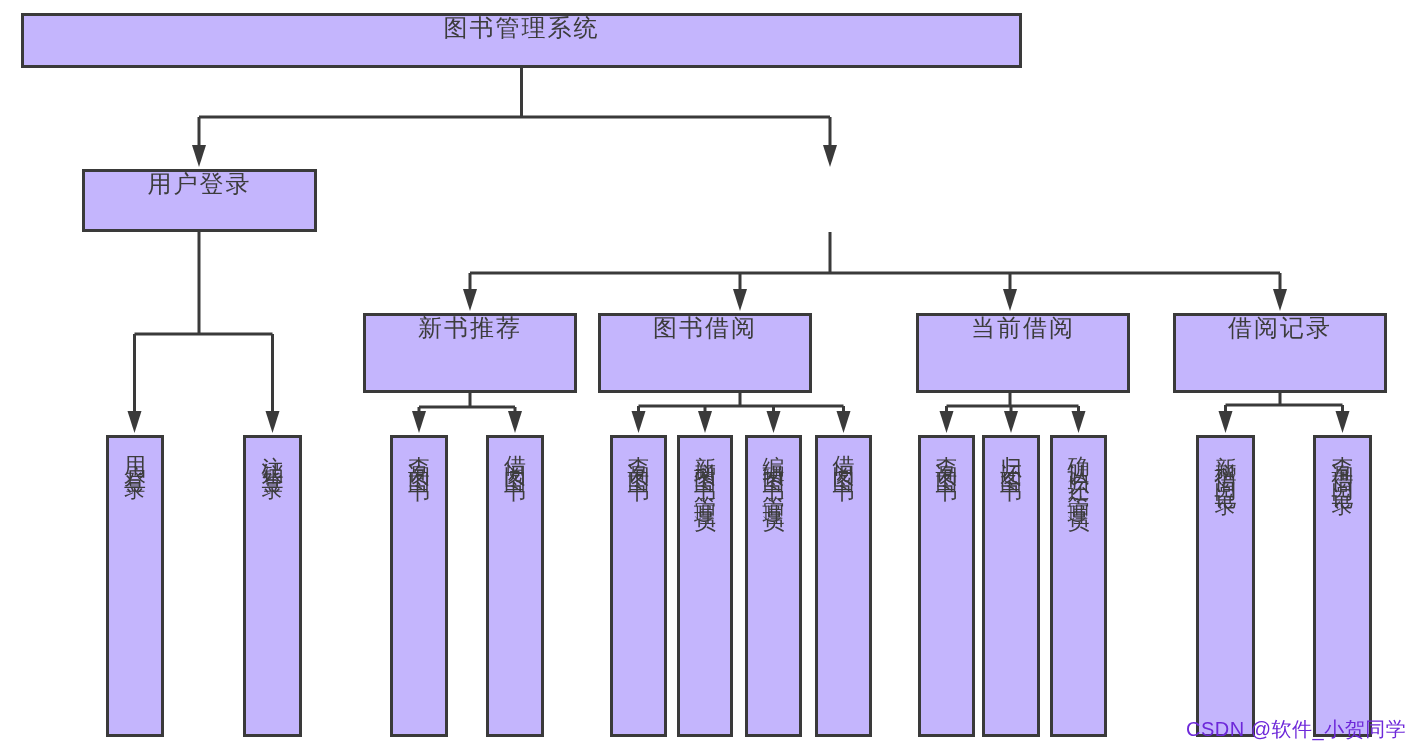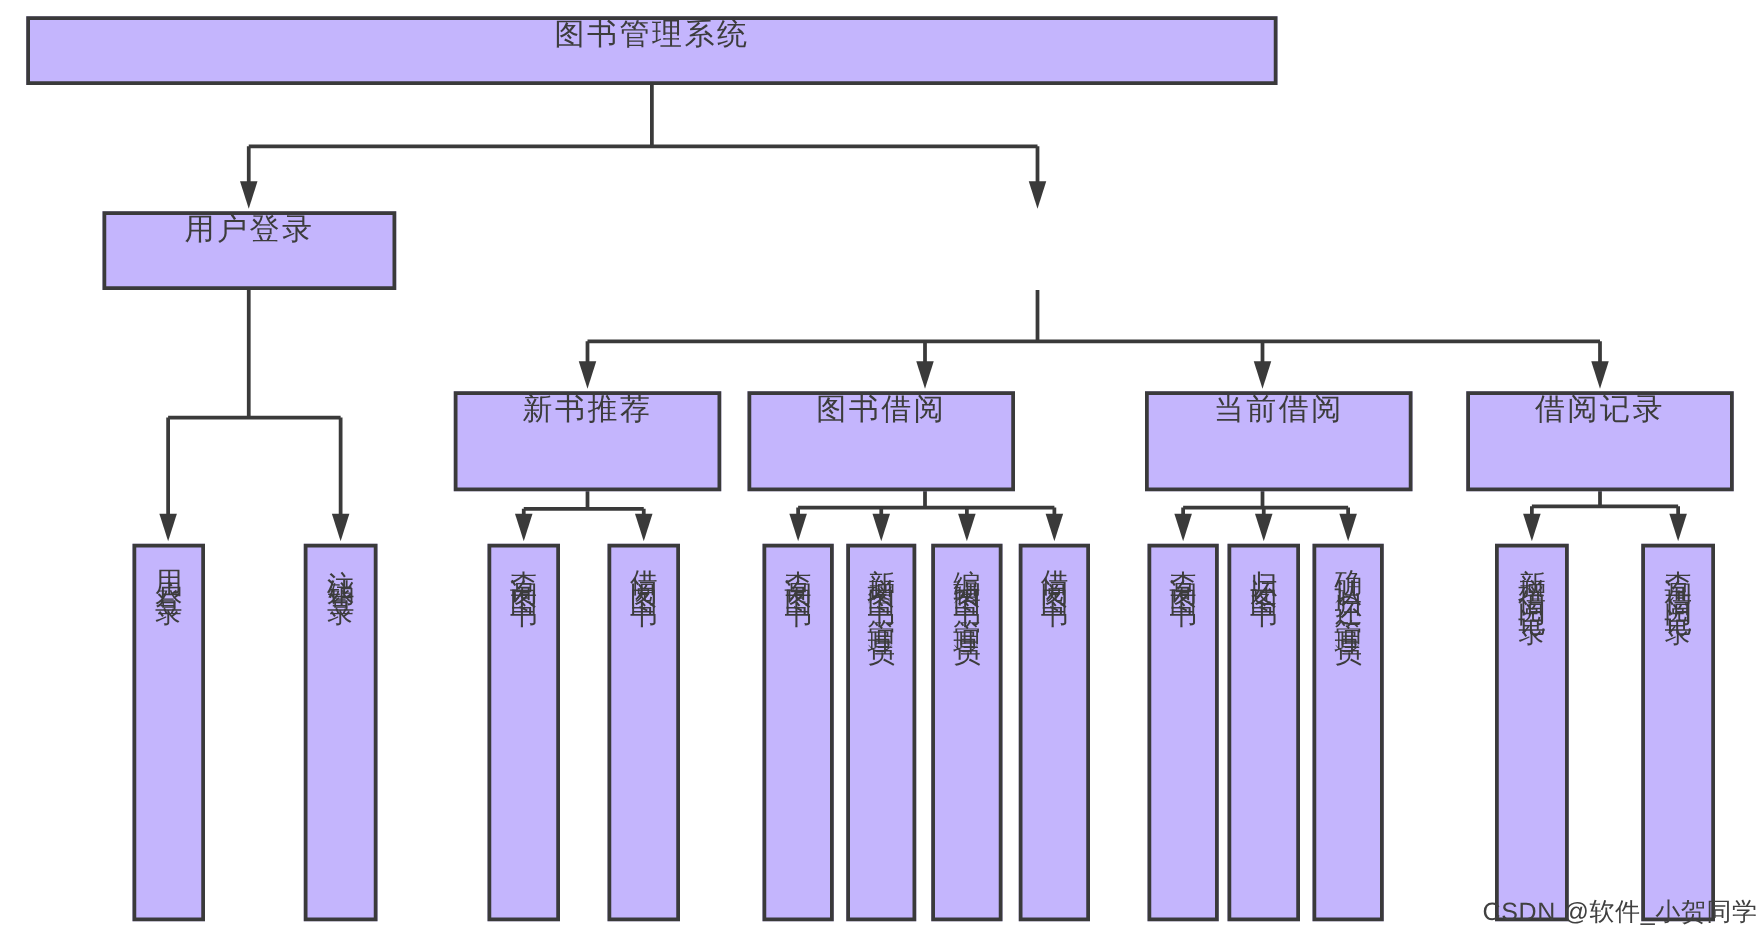--- a/index.html
+++ b/index.html
@@ -28,21 +28,21 @@
   
   .lf-a0{left:106px;width:58px;} .lf-a1{left:243px;width:59px;}
   .lf-b0{left:390px;width:58px;} .lf-b1{left:486px;width:58px;}
   .lf-c0{left:610px;width:57px;} .lf-c1{left:677px;width:56px;}
   .lf-c2{left:745px;width:57px;} .lf-c3{left:815px;width:57px;}
   .lf-d0{left:918px;width:57px;} .lf-d1{left:982px;width:58px;}
   .lf-d2{left:1050px;width:57px;}
   .lf-e0{left:1196px;width:59px;} .lf-e1{left:1313px;width:59px;}
   .watermark{
     position:absolute;left:1186px;top:716px;z-index:3;
-    font-size:20px;color:#404040;white-space:nowrap;letter-spacing:0.5px;
+    font-size:20px;color:#6d28d9;white-space:nowrap;letter-spacing:0.5px;
   }
 </style>
 </head>
 <body>
 
 <div class="stage">
 
   <svg class="wires" viewBox="0 0 1405 747" aria-hidden="true">
     <g stroke="#3a3a3a" stroke-width="3" fill="none">
 

